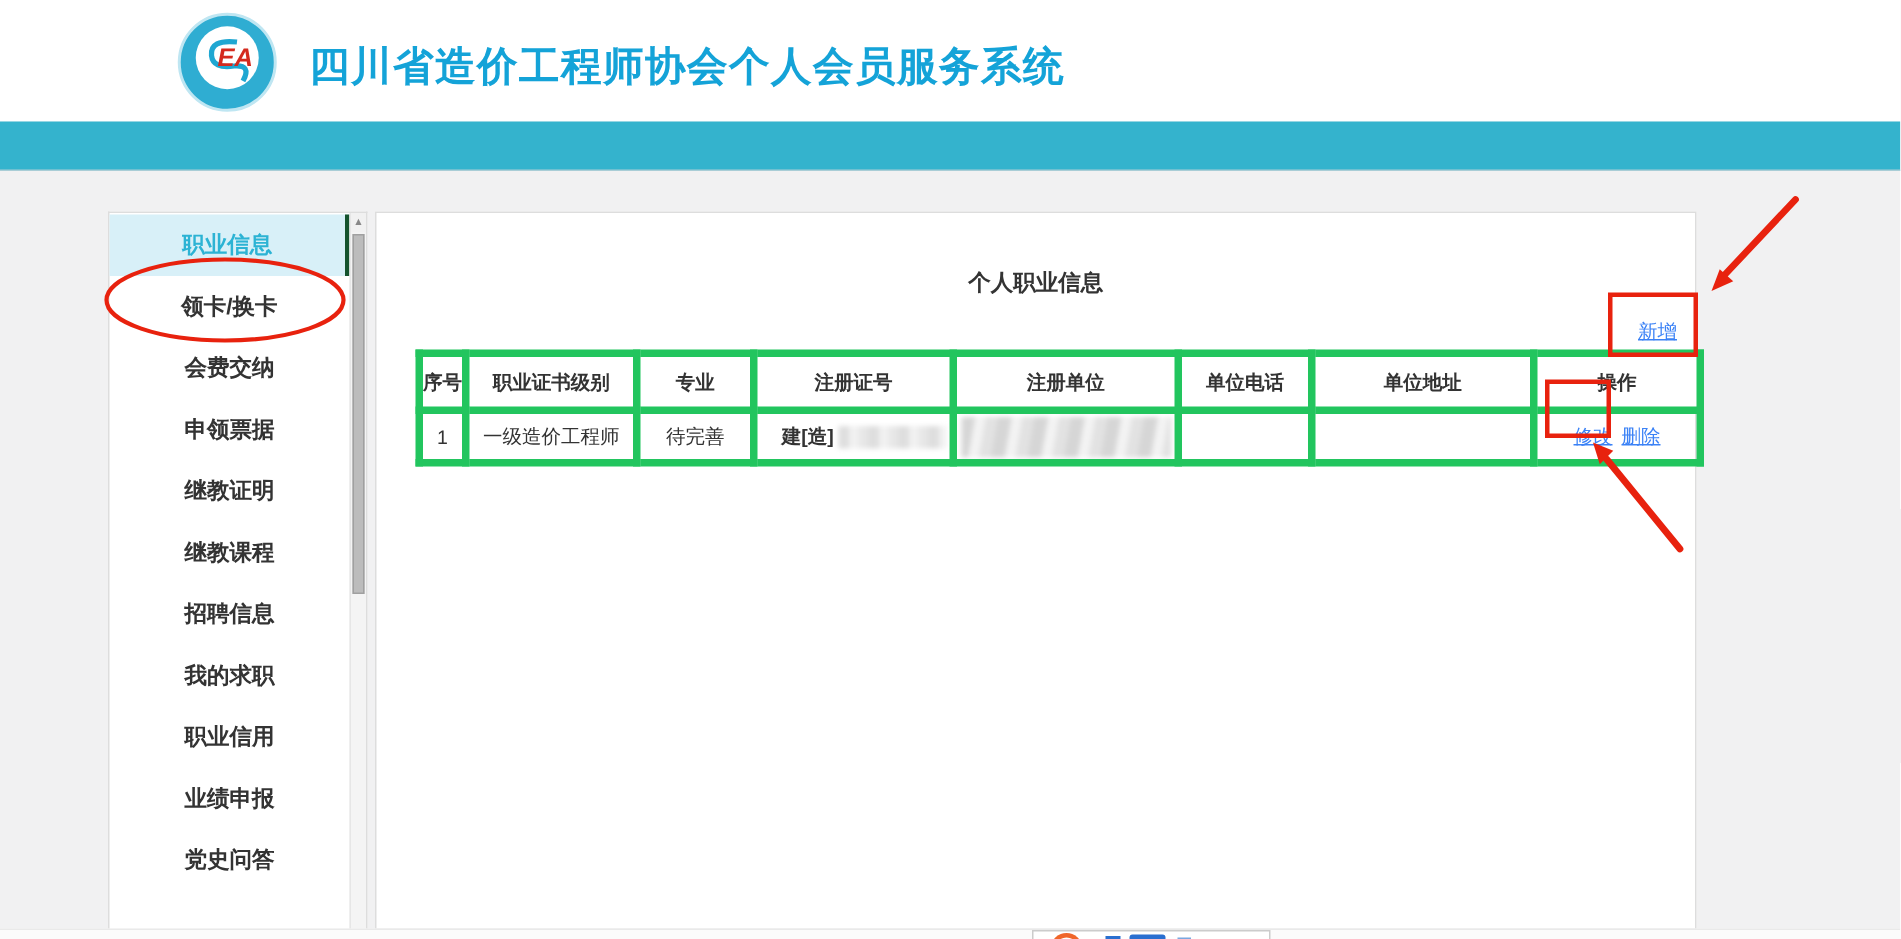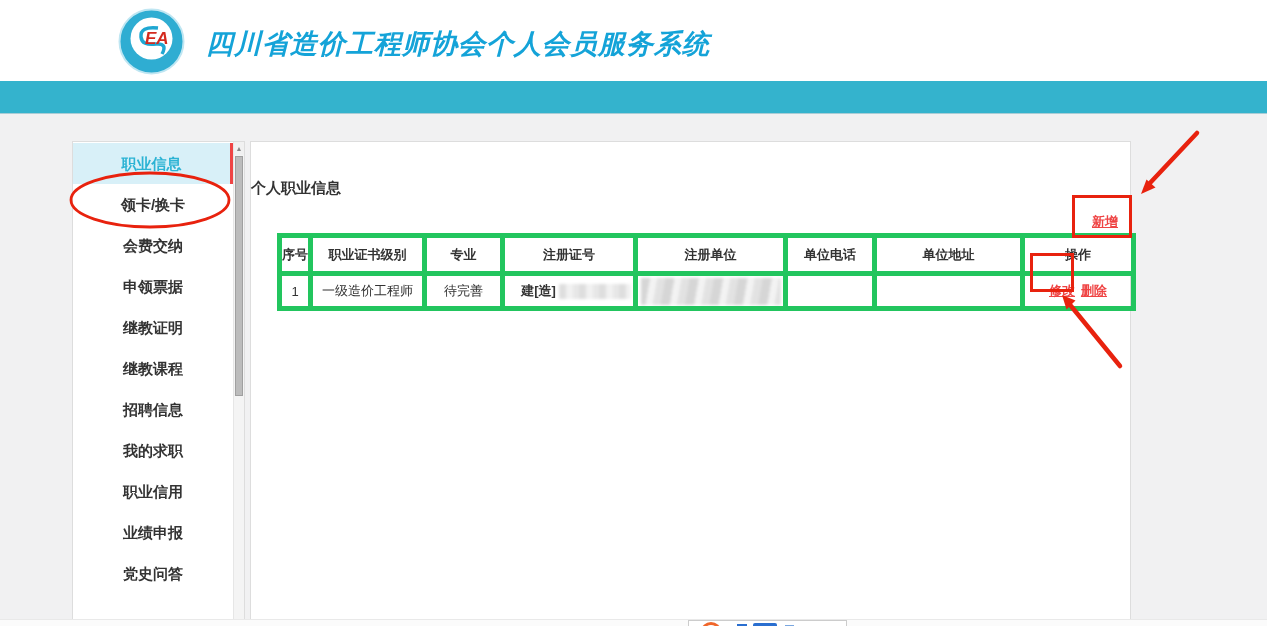--- a/index.html
+++ b/index.html
@@ -2,39 +2,39 @@
 <html><head>
 <meta charset="utf-8">
 <style>
   html,body{margin:0;padding:0;}
   body{font-family:"Liberation Sans","DejaVu Sans",sans-serif;background:#fff;}
   .page{position:relative;width:1267px;height:626px;background:#f1f1f2;overflow:hidden;}
 
   
   .header{position:absolute;left:0;top:0;width:1267px;height:81px;background:#ffffff;text-align:right;}
   .logo{position:absolute;left:118px;top:8px;width:67px;height:67px;}
-  .site-title{position:absolute;left:206px;top:26px;font-size:27px;font-weight:bold;color:#14a3d8;letter-spacing:1px;white-space:nowrap;font-style:italic;}
+  .site-title{position:absolute;left:206px;top:26px;font-size:27px;font-weight:bold;color:#14a3d8;letter-spacing:1px;white-space:nowrap;}
 
   
   .tealbar{position:absolute;left:0;top:81px;width:1267px;height:32px;background:#34b3cd;border-bottom:1px solid #a9cdd6;}
 
   
   .sidebar{position:absolute;left:72px;top:141px;width:173px;height:485px;background:#fff;border:1px solid #ddd;border-bottom:none;box-sizing:border-box;}
   .menu{position:absolute;left:0;top:1px;width:160px;}
   .menu-item{height:41px;line-height:41px;text-align:center;font-size:15px;font-weight:bold;color:#333;cursor:pointer;}
-  .menu-item.active{background:#d8f0f8;color:#2cb3d4;border-right:3px solid #ef4444;}
+  .menu-item.active{background:#d8f0f8;color:#2cb3d4;border-right:3px solid #14532d;}
   .sb{position:absolute;right:0;top:0;width:11px;height:100%;background:#f4f4f4;border-left:1px solid #e6e6e6;box-sizing:border-box;}
   .sb-arrow{height:13px;line-height:13px;text-align:center;font-size:7px;color:#888;background:#f1f1f1;cursor:pointer;}
   .sb-thumb{position:absolute;top:14px;left:1px;width:8px;height:240px;background:#bcbcbc;border:1px solid #a0a0a0;box-sizing:border-box;cursor:pointer;}
 
   
   .main{position:absolute;left:250px;top:141px;width:881px;height:479px;background:#fff;border:1px solid #ddd;box-sizing:border-box;}
-  .main-title{position:absolute;left:0;top:37px;width:100%;font-size:15px;font-weight:bold;color:#333;}
+  .main-title{position:absolute;left:0;top:37px;width:100%;text-align:center;font-size:15px;font-weight:bold;color:#333;}
   .add-link-wrap{position:absolute;right:12px;top:70px;}
-  a.lnk{color:#ef4444;text-decoration:underline;font-size:13px;cursor:pointer;font-weight:bold;}
+  a.lnk{color:#3b82f6;text-decoration:underline;font-size:13px;cursor:pointer;}
 
   .tbl{position:absolute;left:26px;top:91px;border-collapse:collapse;table-layout:fixed;width:854px;font-size:13px;color:#333;}
   .tbl th,.tbl td{border:5px solid #22c55e;text-align:center;padding:0;overflow:hidden;}
   .tbl th{height:33px;font-weight:bold;background:#fff;}
   .tbl td{height:30px;}
   .c1{width:31px}.c2{width:114px}.c3{width:78px}.c4{width:133px}.c5{width:150px}.c6{width:89px}.c7{width:148px}.c8{width:111px}
   .cell-cert{text-align:center;padding-left:14px !important;white-space:nowrap;font-weight:bold;}
   .blur{display:inline-block;vertical-align:middle;background:
         repeating-linear-gradient(90deg,#dedede 0 7px,#f1f1f1 7px 14px,#e7e7e7 14px 20px);
         filter:blur(1.6px);border-radius:1px;}

